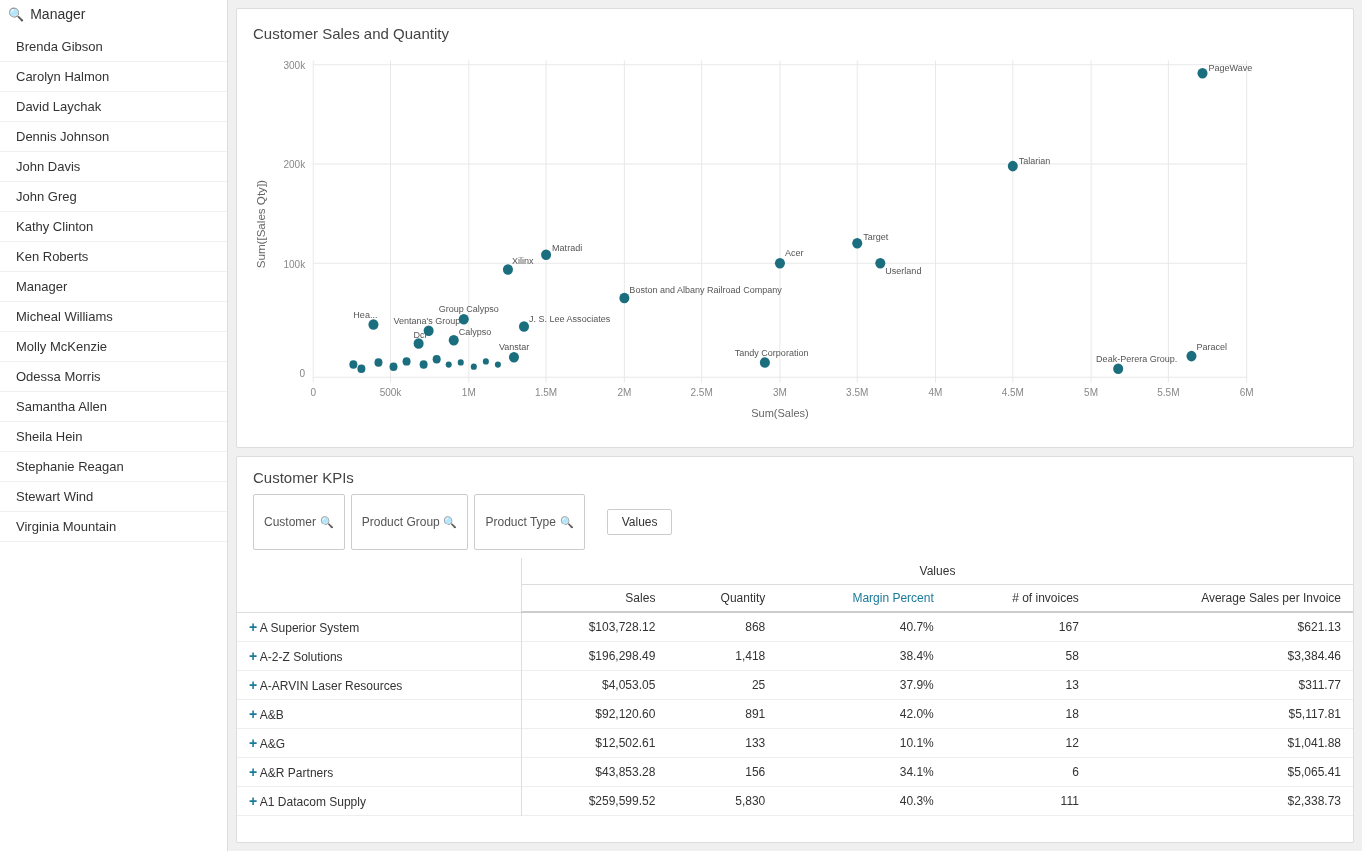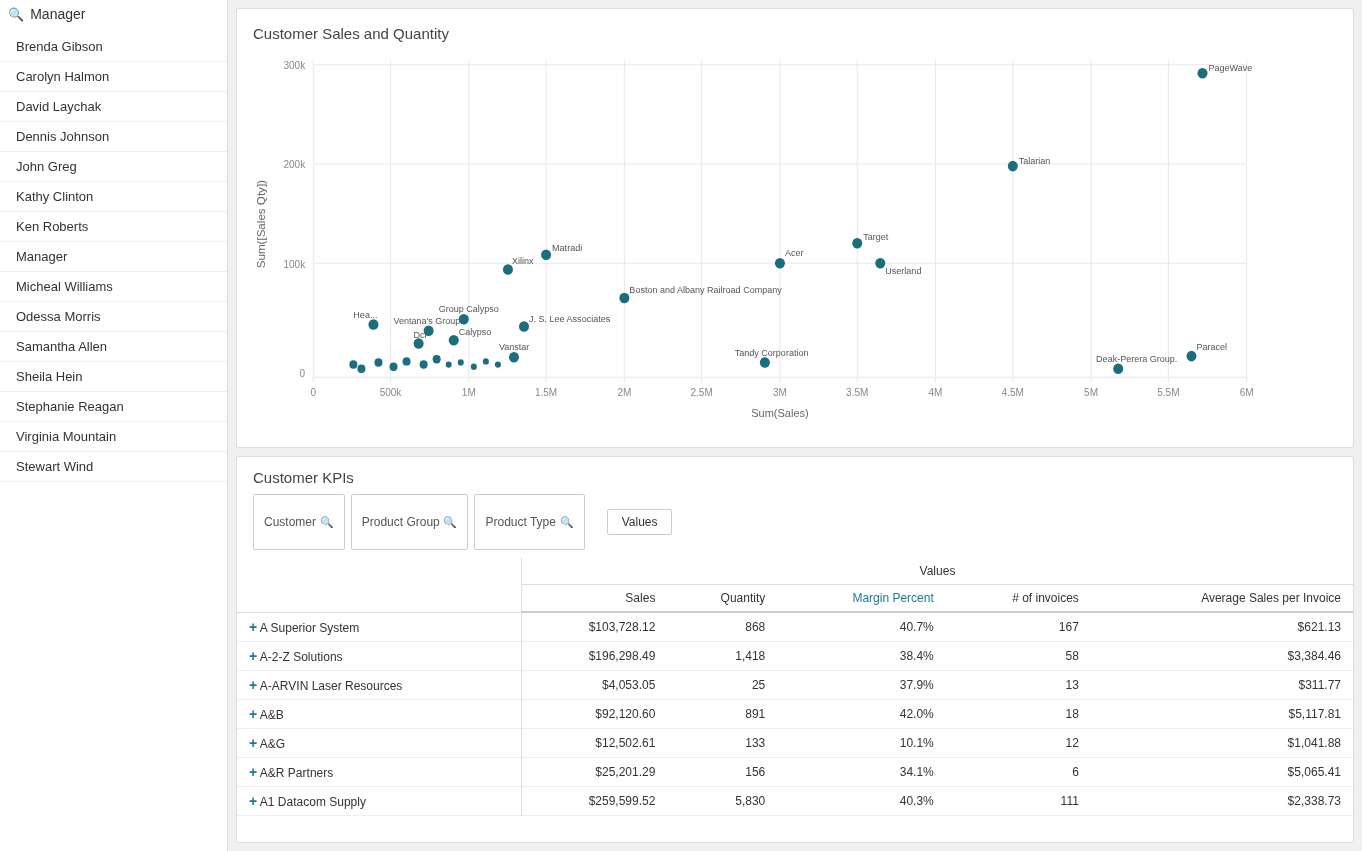--- a/index.html
+++ b/index.html
@@ -71,31 +71,33 @@
           <span class="search-icon-sm">🔍</span>
           <span>Manager</span>
         </div>
       </div>
       <div class="manager-list-inner">
 
           <div class="manager-item">Brenda Gibson</div>
           <div class="manager-item">Carolyn Halmon</div>
           <div class="manager-item">David Laychak</div>
           <div class="manager-item">Dennis Johnson</div>
+          <div class="manager-item">John Davis</div>
           <div class="manager-item">John Greg</div>
           <div class="manager-item">Kathy Clinton</div>
           <div class="manager-item">Ken Roberts</div>
           <div class="manager-item">Manager</div>
           <div class="manager-item">Micheal Williams</div>
+          <div class="manager-item">Molly McKenzie</div>
           <div class="manager-item">Odessa Morris</div>
           <div class="manager-item">Samantha Allen</div>
           <div class="manager-item">Sheila Hein</div>
           <div class="manager-item">Stephanie Reagan</div>
+          <div class="manager-item">Stewart Wind</div>
           <div class="manager-item">Virginia Mountain</div>
-          <div class="manager-item">Stewart Wind</div>
         </div>
     </div>
 
     <div class="content-area">
 
       <div class="chart-panel">
         <div class="chart-title">Customer Sales and Quantity</div>
         <div class="chart-area">
           <svg class="chart-svg" viewBox="0 0 1080 360" preserveAspectRatio="none">
 
@@ -298,21 +300,21 @@
       <td>133</td>
       <td>10.1%</td>
       <td>12</td>
       <td>$1,041.88</td>
     </tr>
                 <tr>
       <td class="name-cell">
         <span class="plus-icon">+</span>
         <span>A&amp;R Partners</span>
       </td>
-      <td>$25,201.29</td>
+      <td>$43,853.28</td>
       <td>156</td>
       <td>34.1%</td>
       <td>6</td>
       <td>$5,065.41</td>
     </tr>
                 <tr>
       <td class="name-cell">
         <span class="plus-icon">+</span>
         <span>A1 Datacom Supply</span>
       </td>

